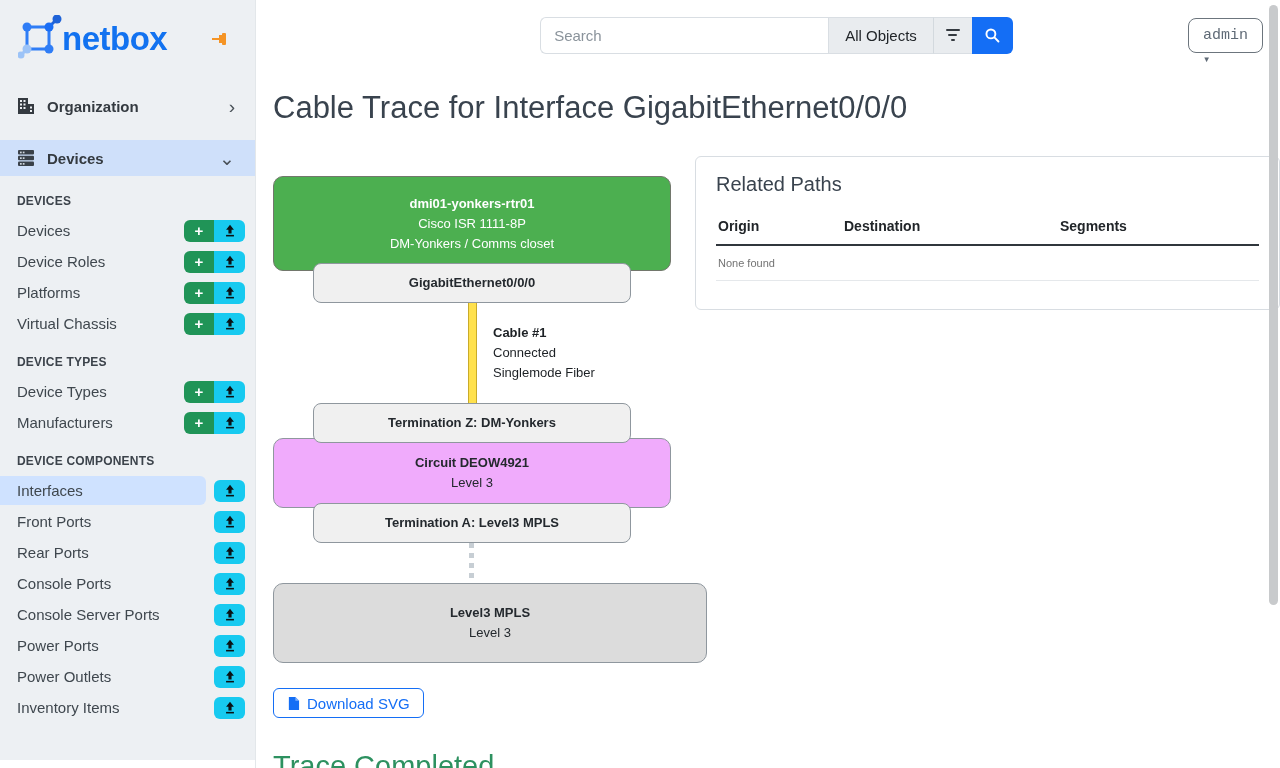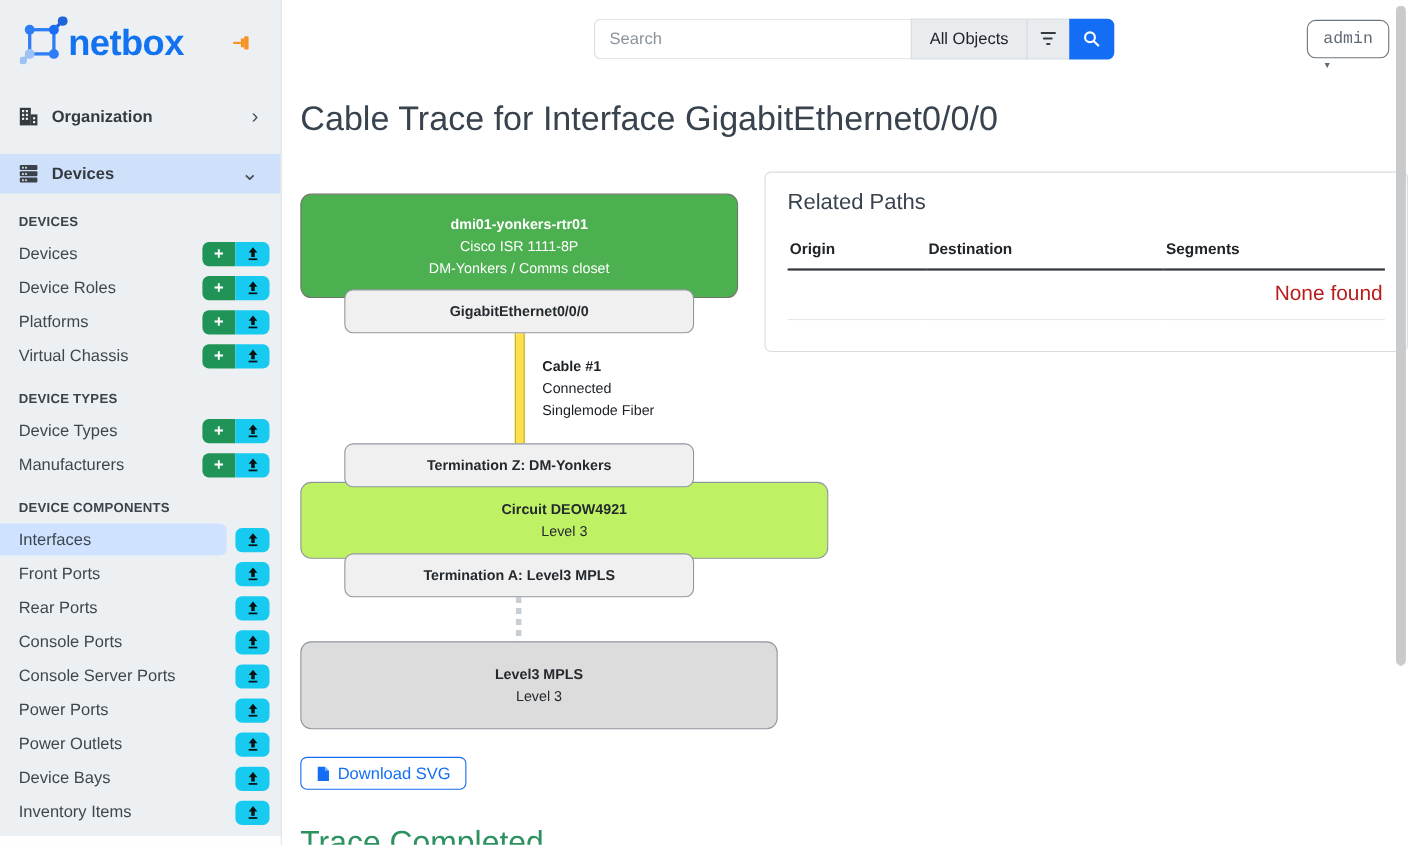--- a/index.html
+++ b/index.html
@@ -73,43 +73,43 @@
   .node-device .nm { font-weight:bold; }
   .node-iface { left:40px; top:87px; width:318px; height:40px; background:#f0f0f0;
     border-radius:8px; font-weight:bold; z-index:2; }
   .cable-line { position:absolute; left:195px; top:127px; width:9px; height:100px;
     background:#ffe14d; border-left:1px solid #c9ab2a; border-right:1px solid #c9ab2a; z-index:1; }
   .cable-info { position:absolute; left:220px; top:147px; font-size:13px; line-height:20px;
     color:#1d2125; text-align:left; }
   .cable-info .cl { font-weight:bold; }
   .node-termz { left:40px; top:227px; width:318px; height:40px; background:#f0f0f0;
     border-radius:8px; font-weight:bold; z-index:2; }
-  .node-circuit { left:0; top:262px; width:480px; height:70px; background:#bef264;
+  .node-circuit { left:0; top:262px; width:398px; height:70px; background:#f0abfc;
     border-radius:10px; z-index:1; }
   .node-circuit .nm, .node-far .nm { font-weight:bold; }
   .node-terma { left:40px; top:327px; width:318px; height:40px; background:#f0f0f0;
     border-radius:8px; font-weight:bold; z-index:2; }
   .dashed-line { position:absolute; left:196px; top:367px; width:5px; height:40px;
     background:repeating-linear-gradient(to bottom,#c7ced4 0 5px,transparent 5px 10px); }
   .node-far { left:0; top:407px; width:434px; height:80px; background:#dcdcdc; border-radius:10px; }
 
   .download-btn { margin-top:25px; height:30px; display:flex; align-items:center; gap:7px;
     padding:0 13px; border:1px solid #146ef5; border-radius:6px; background:#fff;
     color:#146ef5; font-size:15px; cursor:pointer; font-family:inherit; }
   .status-text { margin-top:32px; font-size:29px; color:#2d9160; }
 
   
   .related-card { flex:1; border:1px solid #d8dde2; border-radius:6px;
     padding:14px 20px 28px 20px; background:#fff; }
   .card-title { font-size:20px; font-weight:400; color:#39434e; margin:2px 0 14px; }
   .paths-table { width:100%; border-collapse:collapse; }
   .paths-table th { text-align:left; font-size:14px; font-weight:bold; color:#212529;
     padding:8px 4px 10px 2px; border-bottom:2px solid #30363c; }
-  .paths-table td { padding:11px 2px; font-size:19px; color:#b91c1c;
-    border-bottom:1px solid #e5e8eb;text-align:right; }
+  .paths-table td { padding:11px 2px; font-size:11px; color:#737373;
+    border-bottom:1px solid #e5e8eb; }
   .col-origin{width:126px;} .col-dest{width:216px;}
 
   .scroll-thumb { position:fixed; right:2px; top:5px; width:9px; height:600px;
     background:#c8cacc; border-radius:5px; z-index:9; cursor:pointer; }
 </style>
 </head>
 <body>
 
 <aside class="sidebar">
   <div class="brand">
@@ -317,29 +317,20 @@
     <div class="nav-item">
       <span class="item-label">Power Outlets</span>
       <button class="mini-btn btn-import solo">
           <svg width="14" height="15" viewBox="0 0 16 16">
             <path d="M8 1.5 L12.5 7 H9.8 V11.5 H6.2 V7 H3.5 Z" fill="#0b1215"></path>
             <rect x="3.5" y="13" width="9" height="1.8" fill="#0b1215"></rect>
           </svg>
         </button>
     </div>
     <div class="nav-item">
-      <span class="item-label">Device Bays</span>
-      <button class="mini-btn btn-import solo">
-          <svg width="14" height="15" viewBox="0 0 16 16">
-            <path d="M8 1.5 L12.5 7 H9.8 V11.5 H6.2 V7 H3.5 Z" fill="#0b1215"></path>
-            <rect x="3.5" y="13" width="9" height="1.8" fill="#0b1215"></rect>
-          </svg>
-        </button>
-    </div>
-    <div class="nav-item">
       <span class="item-label">Inventory Items</span>
       <button class="mini-btn btn-import solo">
           <svg width="14" height="15" viewBox="0 0 16 16">
             <path d="M8 1.5 L12.5 7 H9.8 V11.5 H6.2 V7 H3.5 Z" fill="#0b1215"></path>
             <rect x="3.5" y="13" width="9" height="1.8" fill="#0b1215"></rect>
           </svg>
         </button>
     </div>
   </div>
   <div class="sidebar-bottom"></div>

